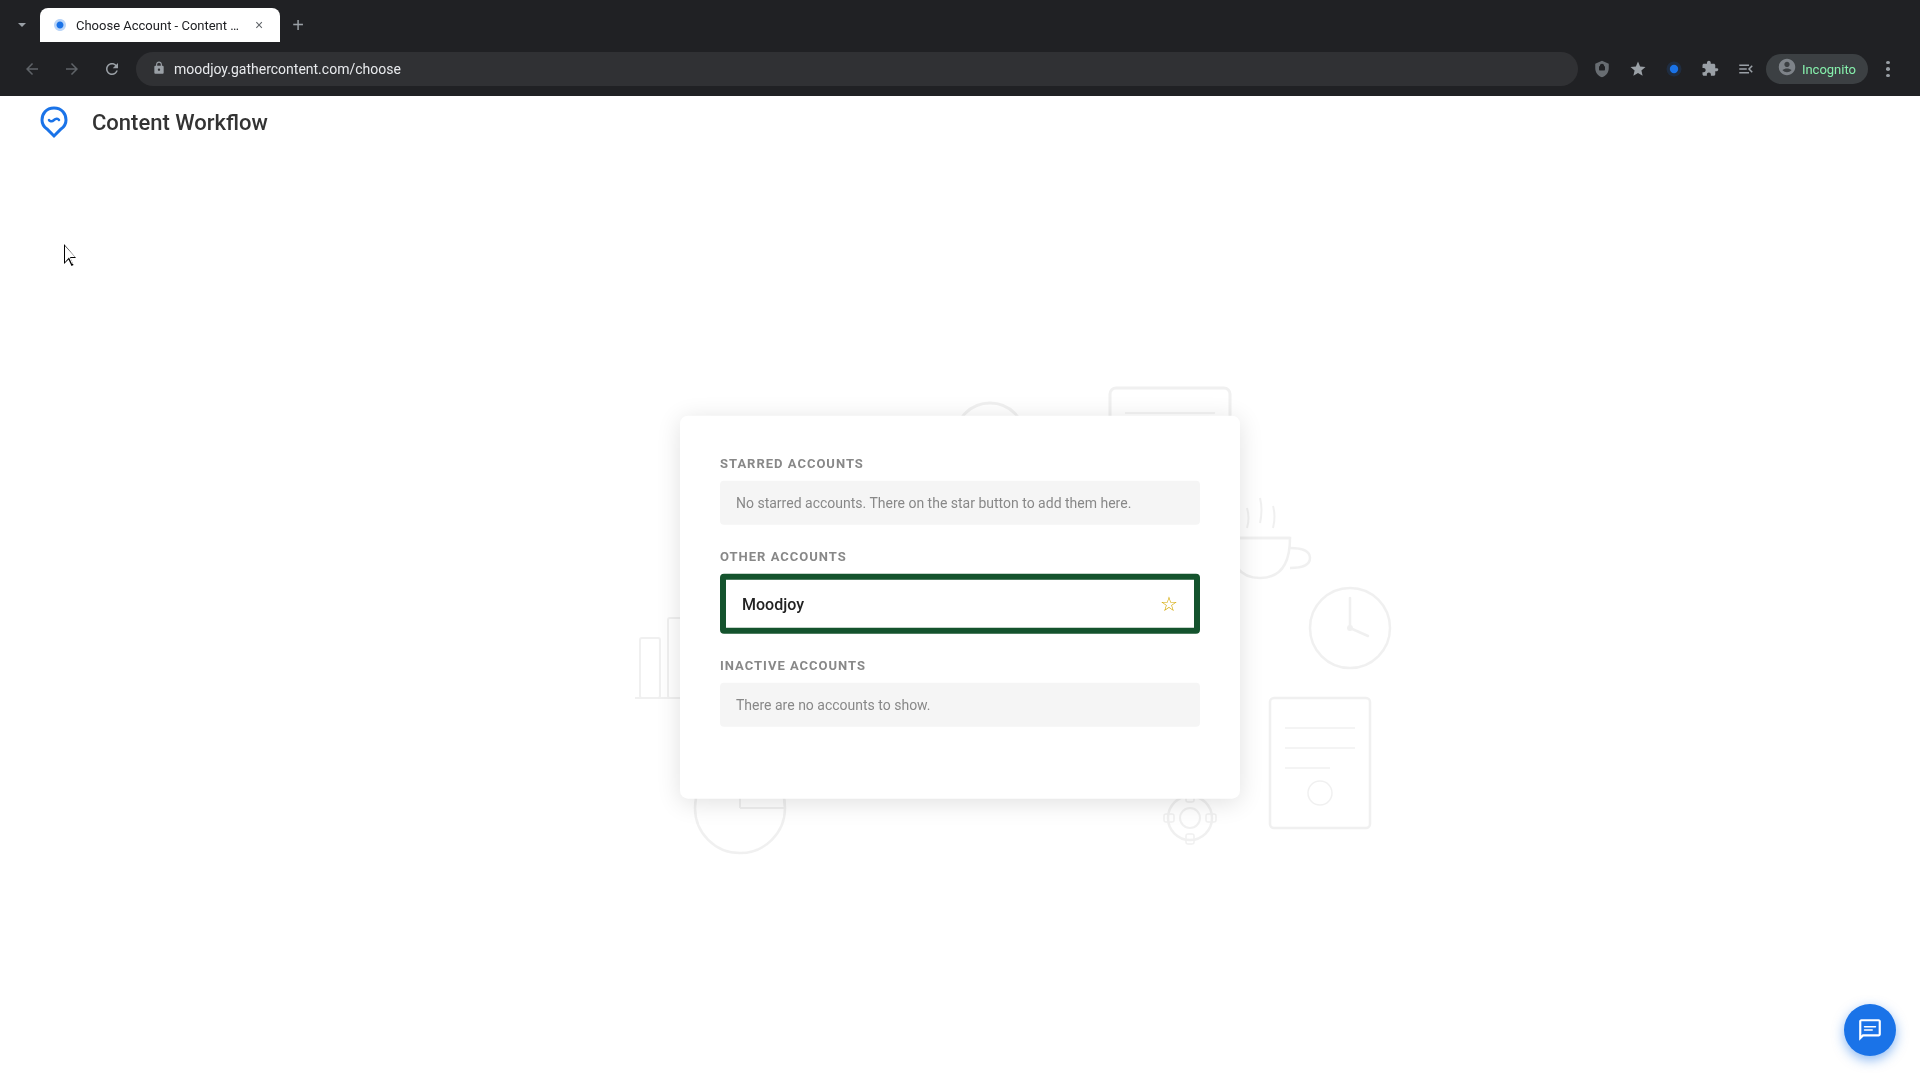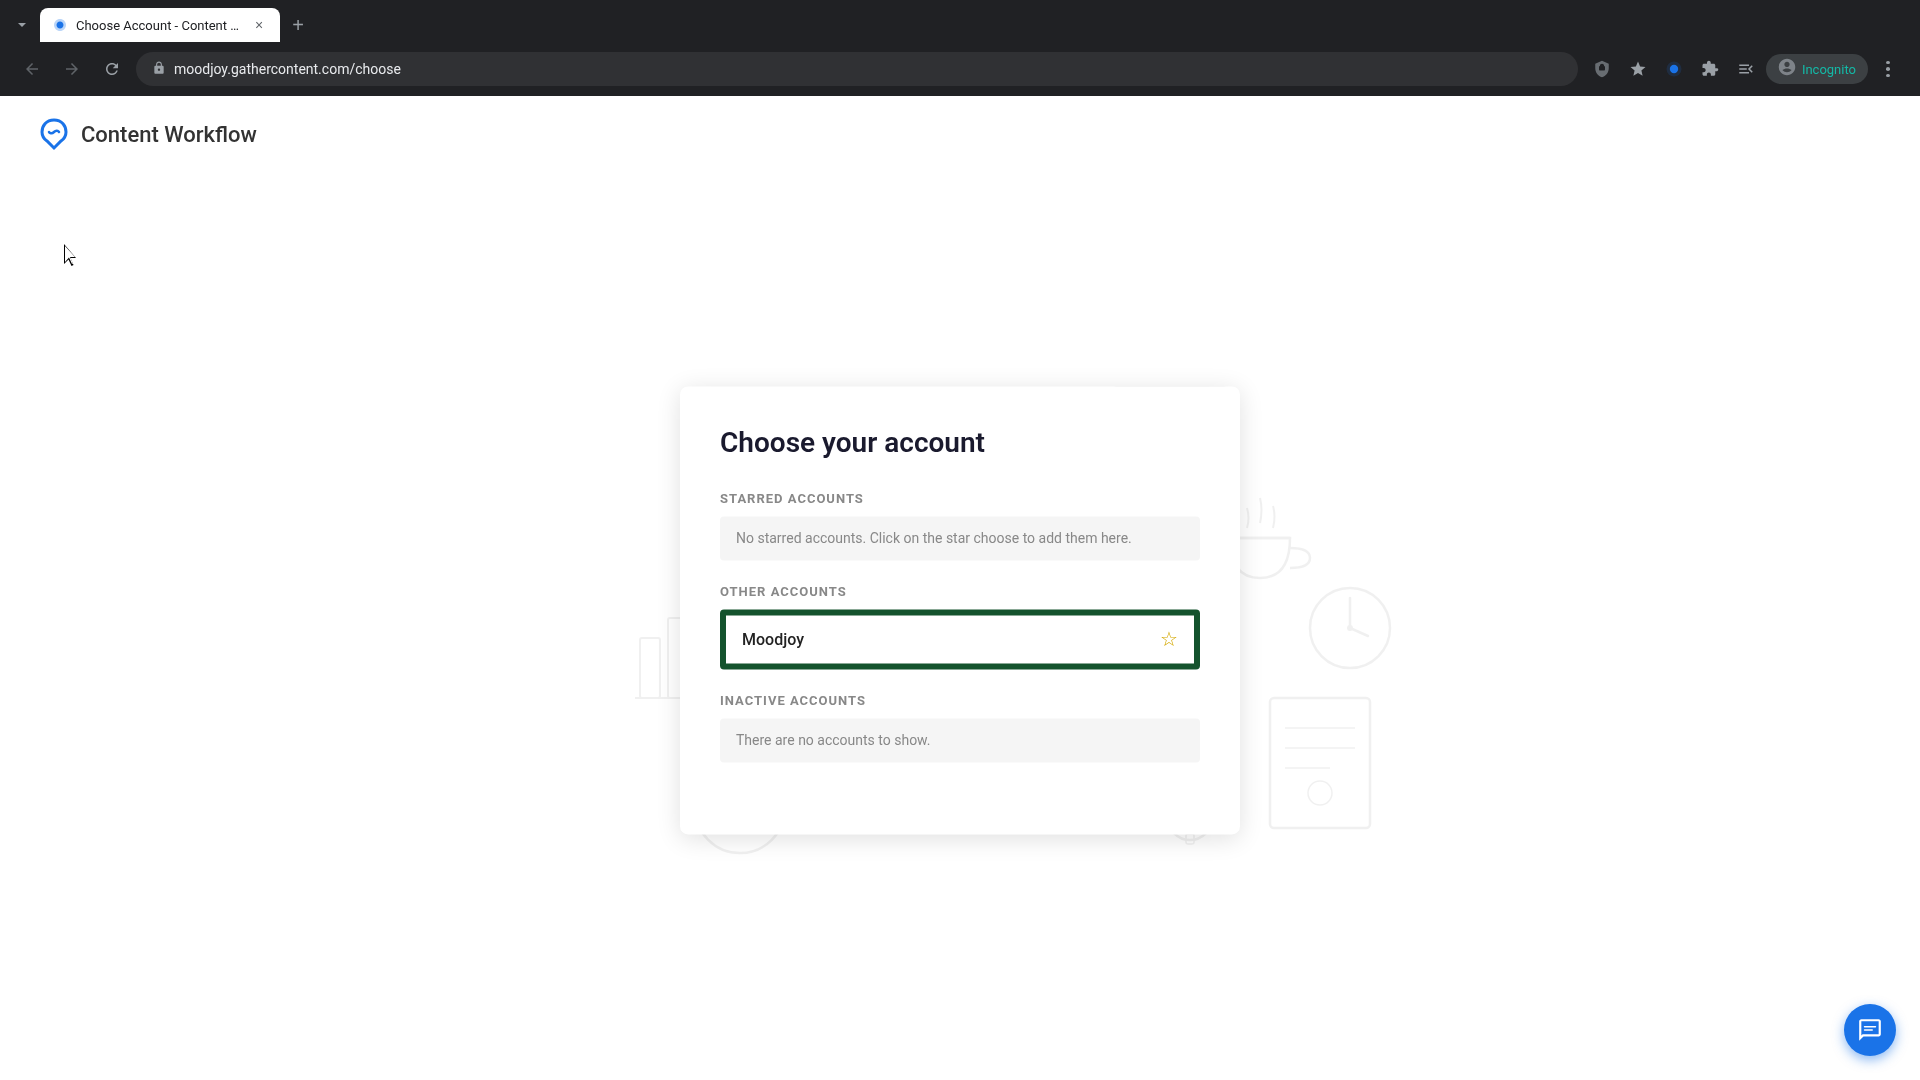--- a/index.html
+++ b/index.html
@@ -172,21 +172,21 @@
       font-size: 16px;
     }
 
     .incognito-badge {
       display: flex;
       align-items: center;
       gap: 6px;
       background: #3c4043;
       border-radius: 16px;
       padding: 4px 12px;
-      color: #14b8a6;
+      color: #86efac;
       font-size: 13px;
       cursor: pointer;
     }
 
     .incognito-icon {
       font-size: 16px;
     }
 
     .menu-btn {
       width: 32px;
@@ -214,24 +214,24 @@
     
     .page-content {
       height: calc(1080px - 96px);
       background: #fff;
       position: relative;
       overflow: hidden;
     }
 
     
     .page-header {
-      padding: 16px 32px;
-      display: flex;
-      align-items: center;
-      gap: 5px;
+      padding: 4px 32px;
+      display: flex;
+      align-items: center;
+      gap: 16px;
     }
 
     .logo-icon {
       width: 44px;
       height: 44px;
     }
 
     .app-title {
       font-size: 22px;
       font-weight: 500;
@@ -544,24 +544,23 @@
     <div class="logo-icon">
       <svg viewBox="0 0 44 44" fill="none" xmlns="http://www.w3.org/2000/svg">
         <path d="M22 8 C14 8 10 14 10 20 C10 24 12 27 15 29 L22 36 L29 29 C32 27 34 24 34 20 C34 14 30 8 22 8Z" fill="none" stroke="#1a73e8" stroke-width="3"></path>
         <path d="M17 20 C17 20 19 23 22 20 C25 17 27 20 27 20" stroke="#1a73e8" stroke-width="2.5" stroke-linecap="round" fill="none"></path>
       </svg>
     </div>
     <h1 class="app-title">Content Workflow</h1>
   </div>
 
   <div class="modal-card">
-    <h2 class="modal-title">Choose your account</h2>
 
     <div class="section-label">STARRED ACCOUNTS</div>
-    <div class="empty-box">No starred accounts. Click on the star choose to add them here.</div>
+    <div class="empty-box">No starred accounts. There on the star button to add them here.</div>
 
     <div class="section-label">OTHER ACCOUNTS</div>
     <div class="account-item">
       <span class="account-name">Moodjoy</span>
       <button class="star-btn">
         ☆
       </button>
     </div>
 
     <div class="section-label">INACTIVE ACCOUNTS</div>

